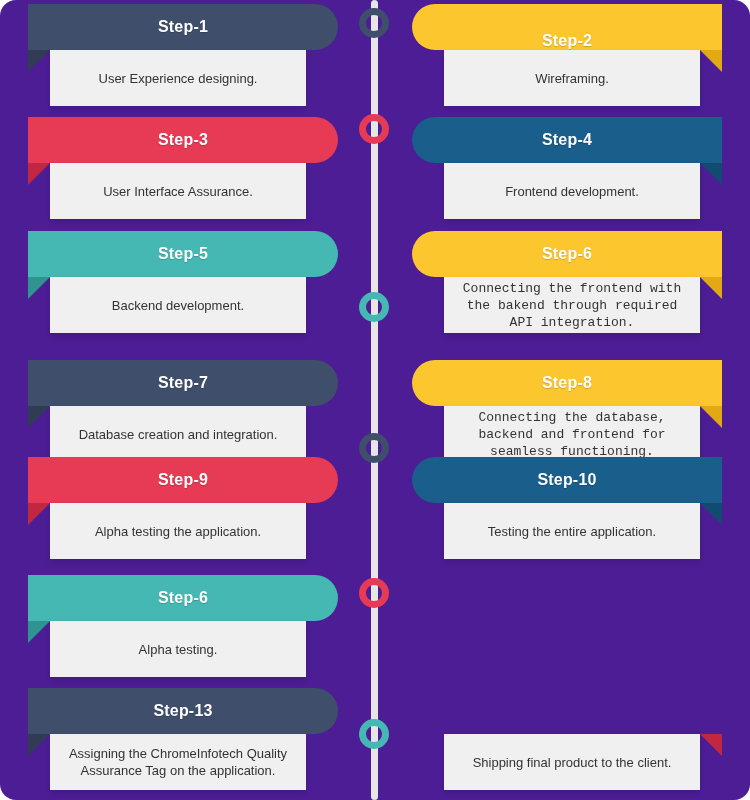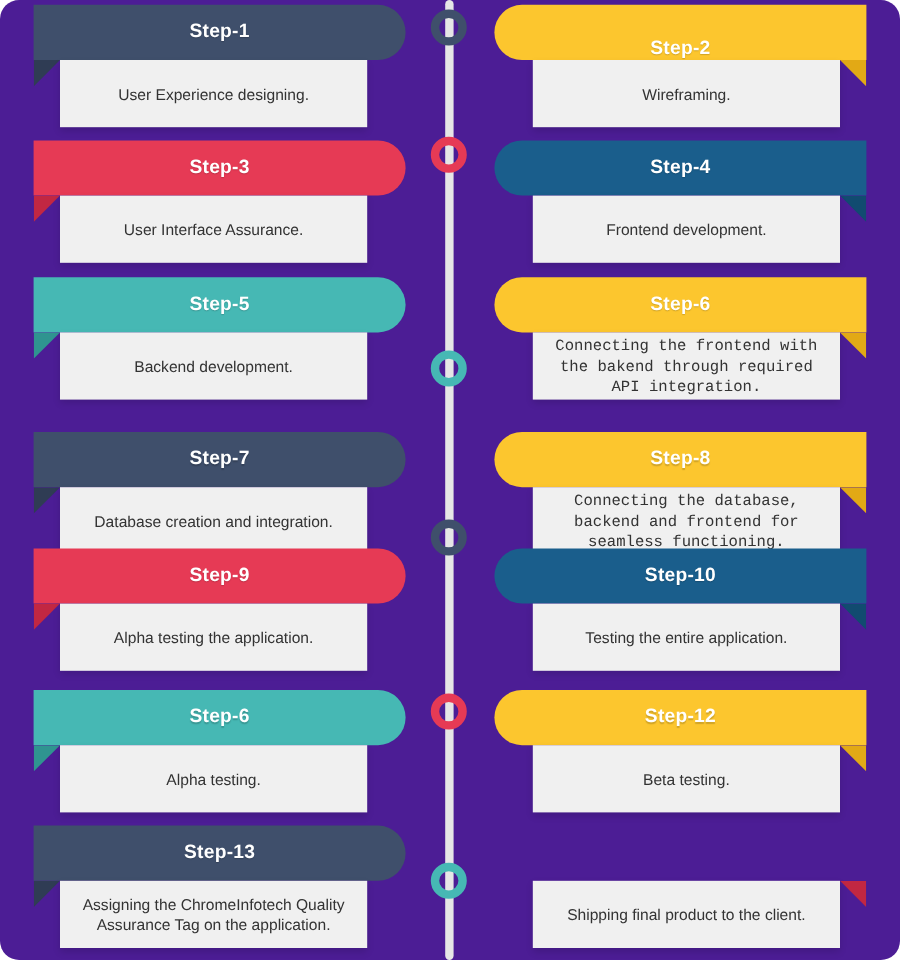--- a/index.html
+++ b/index.html
@@ -256,29 +256,20 @@
       <div class="row" style="top: 571px;">
         <div class="card left">
           <div class="banner" style="background: rgb(70, 184, 180);">
             <span class="banner-label">Step-6</span>
           </div>
           <div class="fold" style="background: rgb(47, 148, 144);"></div>
           <div class="body-panel">
             <div class="body-text">Alpha testing.</div>
           </div>
         </div>
-        <div class="card right">
-          <div class="banner" style="background: rgb(252, 198, 46);">
-            <span class="banner-label">Step-12</span>
-          </div>
-          <div class="fold" style="background: rgb(226, 169, 21);"></div>
-          <div class="body-panel">
-            <div class="body-text">Beta testing.</div>
-          </div>
-        </div>
       </div>
       <div class="row" style="top: 684px;">
         <div class="card left">
           <div class="banner" style="background: rgb(63, 79, 107); text-align: center;">
             <span class="banner-label">Step-13</span>
           </div>
           <div class="fold" style="background: rgb(47, 60, 84);"></div>
           <div class="body-panel">
             <div class="body-text">Assigning the ChromeInfotech Quality Assurance Tag on the application.</div>
           </div>

